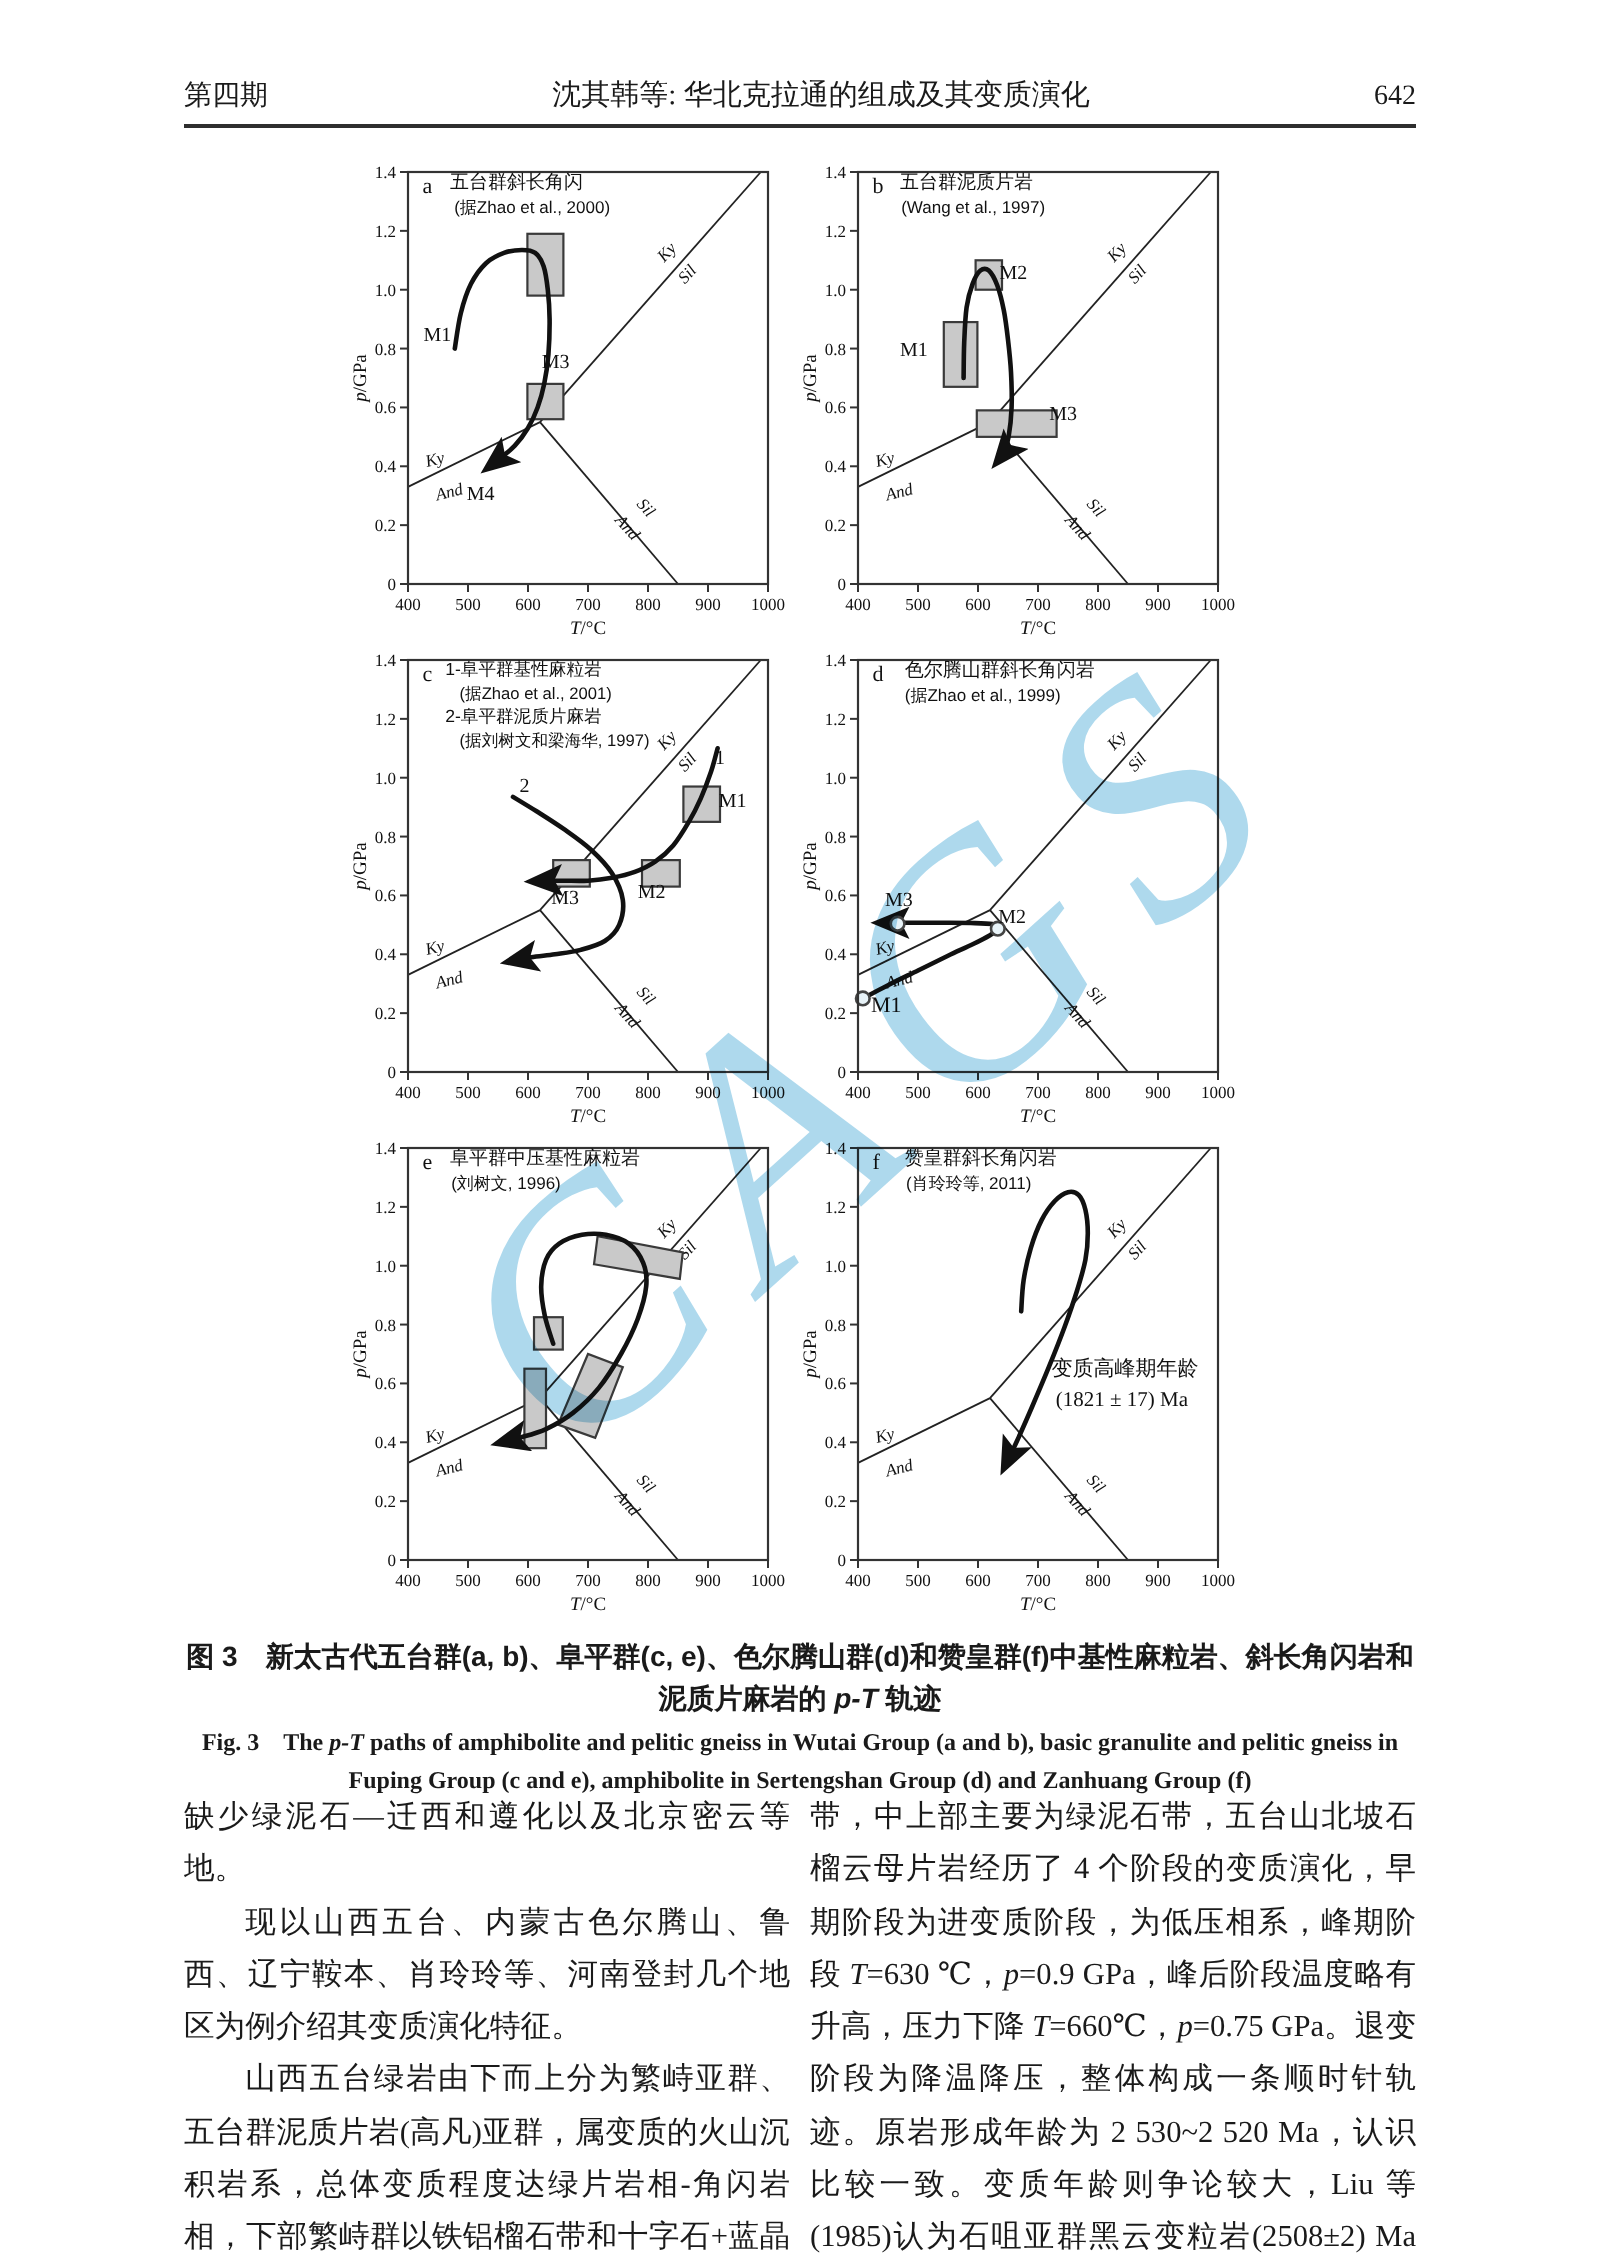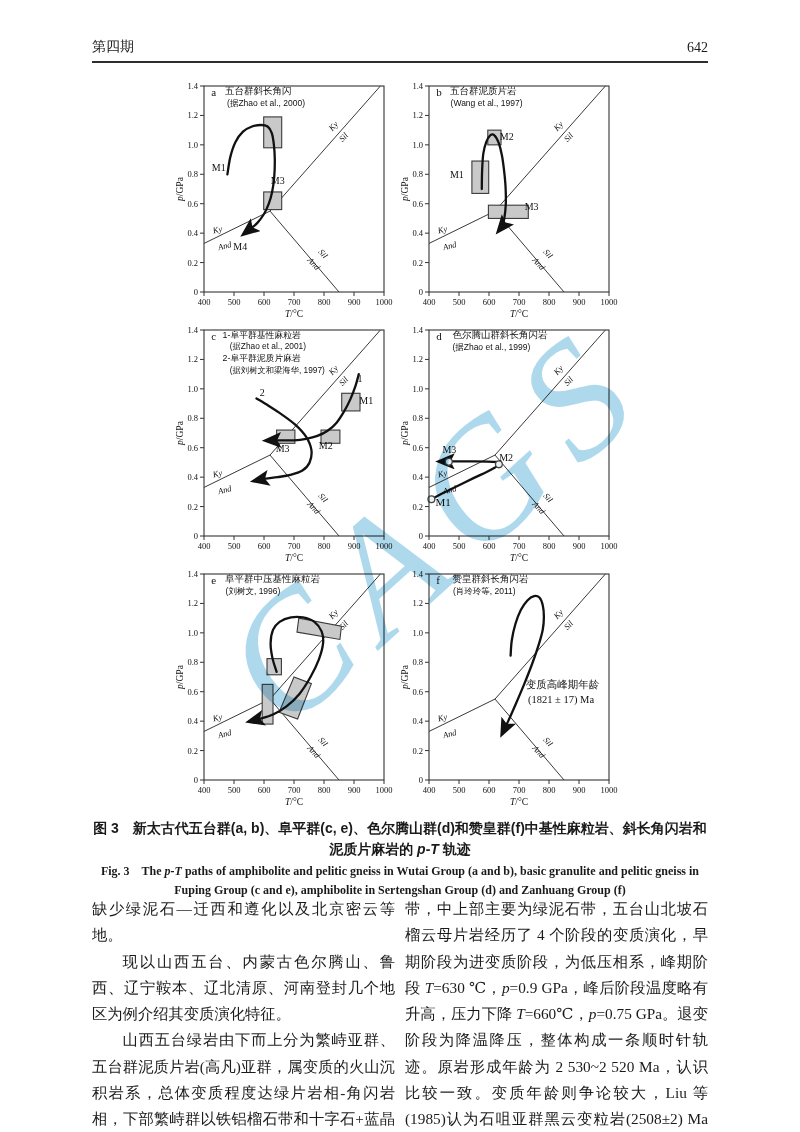--- a/index.html
+++ b/index.html
@@ -36,20 +36,21 @@
   .col p.ind { text-indent:2em; }
   i { font-style:italic; }
 </style>
 </head>
 <body>
 
 <div class="page">
 
   <div class="header">
     <span>第四期</span>
+    <span class="jtitle">沈其韩等: 华北克拉通的组成及其变质演化</span>
     <span>642</span>
   </div>
 
   <div class="figure-wrap">
     <div class="figure-grid" id="figure-grid">
         <svg width="220" height="244" viewBox="0 0 220 244">
           <defs>
             <marker id="arw-a" markerWidth="9" markerHeight="8" refX="6.5" refY="3.5" orient="auto">
               <path d="M0,0 L8.5,3.5 L0,7 L1.8,3.5 Z" fill="#111"></path>
             </marker>
@@ -408,21 +409,21 @@
   </div>
 
   <div class="caption">
     <div class="zh ital">图 3　新太古代五台群(a, b)、阜平群(c, e)、色尔腾山群(d)和赞皇群(f)中基性麻粒岩、斜长角闪岩和泥质片麻岩的 <i>p-T</i> 轨迹</div>
     <div class="en ital">Fig. 3　The <i>p-T</i> paths of amphibolite and pelitic gneiss in Wutai Group (a and b), basic granulite and pelitic gneiss in Fuping Group (c and e), amphibolite in Sertengshan Group (d) and Zanhuang Group (f)</div>
   </div>
 
   <div class="columns">
     <div class="col" id="col1">
         <p>缺少绿泥石—迁西和遵化以及北京密云等地。</p>
-        <p class="ind">现以山西五台、内蒙古色尔腾山、鲁西、辽宁鞍本、辽北清原、河南登封几个地区为例介绍其变质演化特征。</p>
+        <p class="ind">现以山西五台、内蒙古色尔腾山、鲁西、辽宁鞍本、肖玲玲等、河南登封几个地区为例介绍其变质演化特征。</p>
         <p class="ind">山西五台绿岩由下而上分为繁峙亚群、五台群泥质片岩(高凡)亚群，属变质的火山沉积岩系，总体变质程度达绿片岩相-角闪岩相，下部繁峙群以铁铝榴石带和十字石+蓝晶石带为主，缺少绿泥石</p>
       </div>
     <div class="col" id="col2">
         <p>带，中上部主要为绿泥石带，五台山北坡石榴云母片岩经历了 4 个阶段的变质演化，早期阶段为进变质阶段，为低压相系，峰期阶段 <i>T</i>=630 ℃，<i>p</i>=0.9 GPa，峰后阶段温度略有升高，压力下降 <i>T</i>=660℃，<i>p</i>=0.75 GPa。退变阶段为降温降压，整体构成一条顺时针轨迹。原岩形成年龄为 2 530~2 520 Ma，认识比较一致。变质年龄则争论较大，Liu 等(1985)认为石咀亚群黑云变粒岩(2508±2) Ma 的单颗粒锆</p>
       </div>
   </div>
 
 </div>
 
 </body></html>

